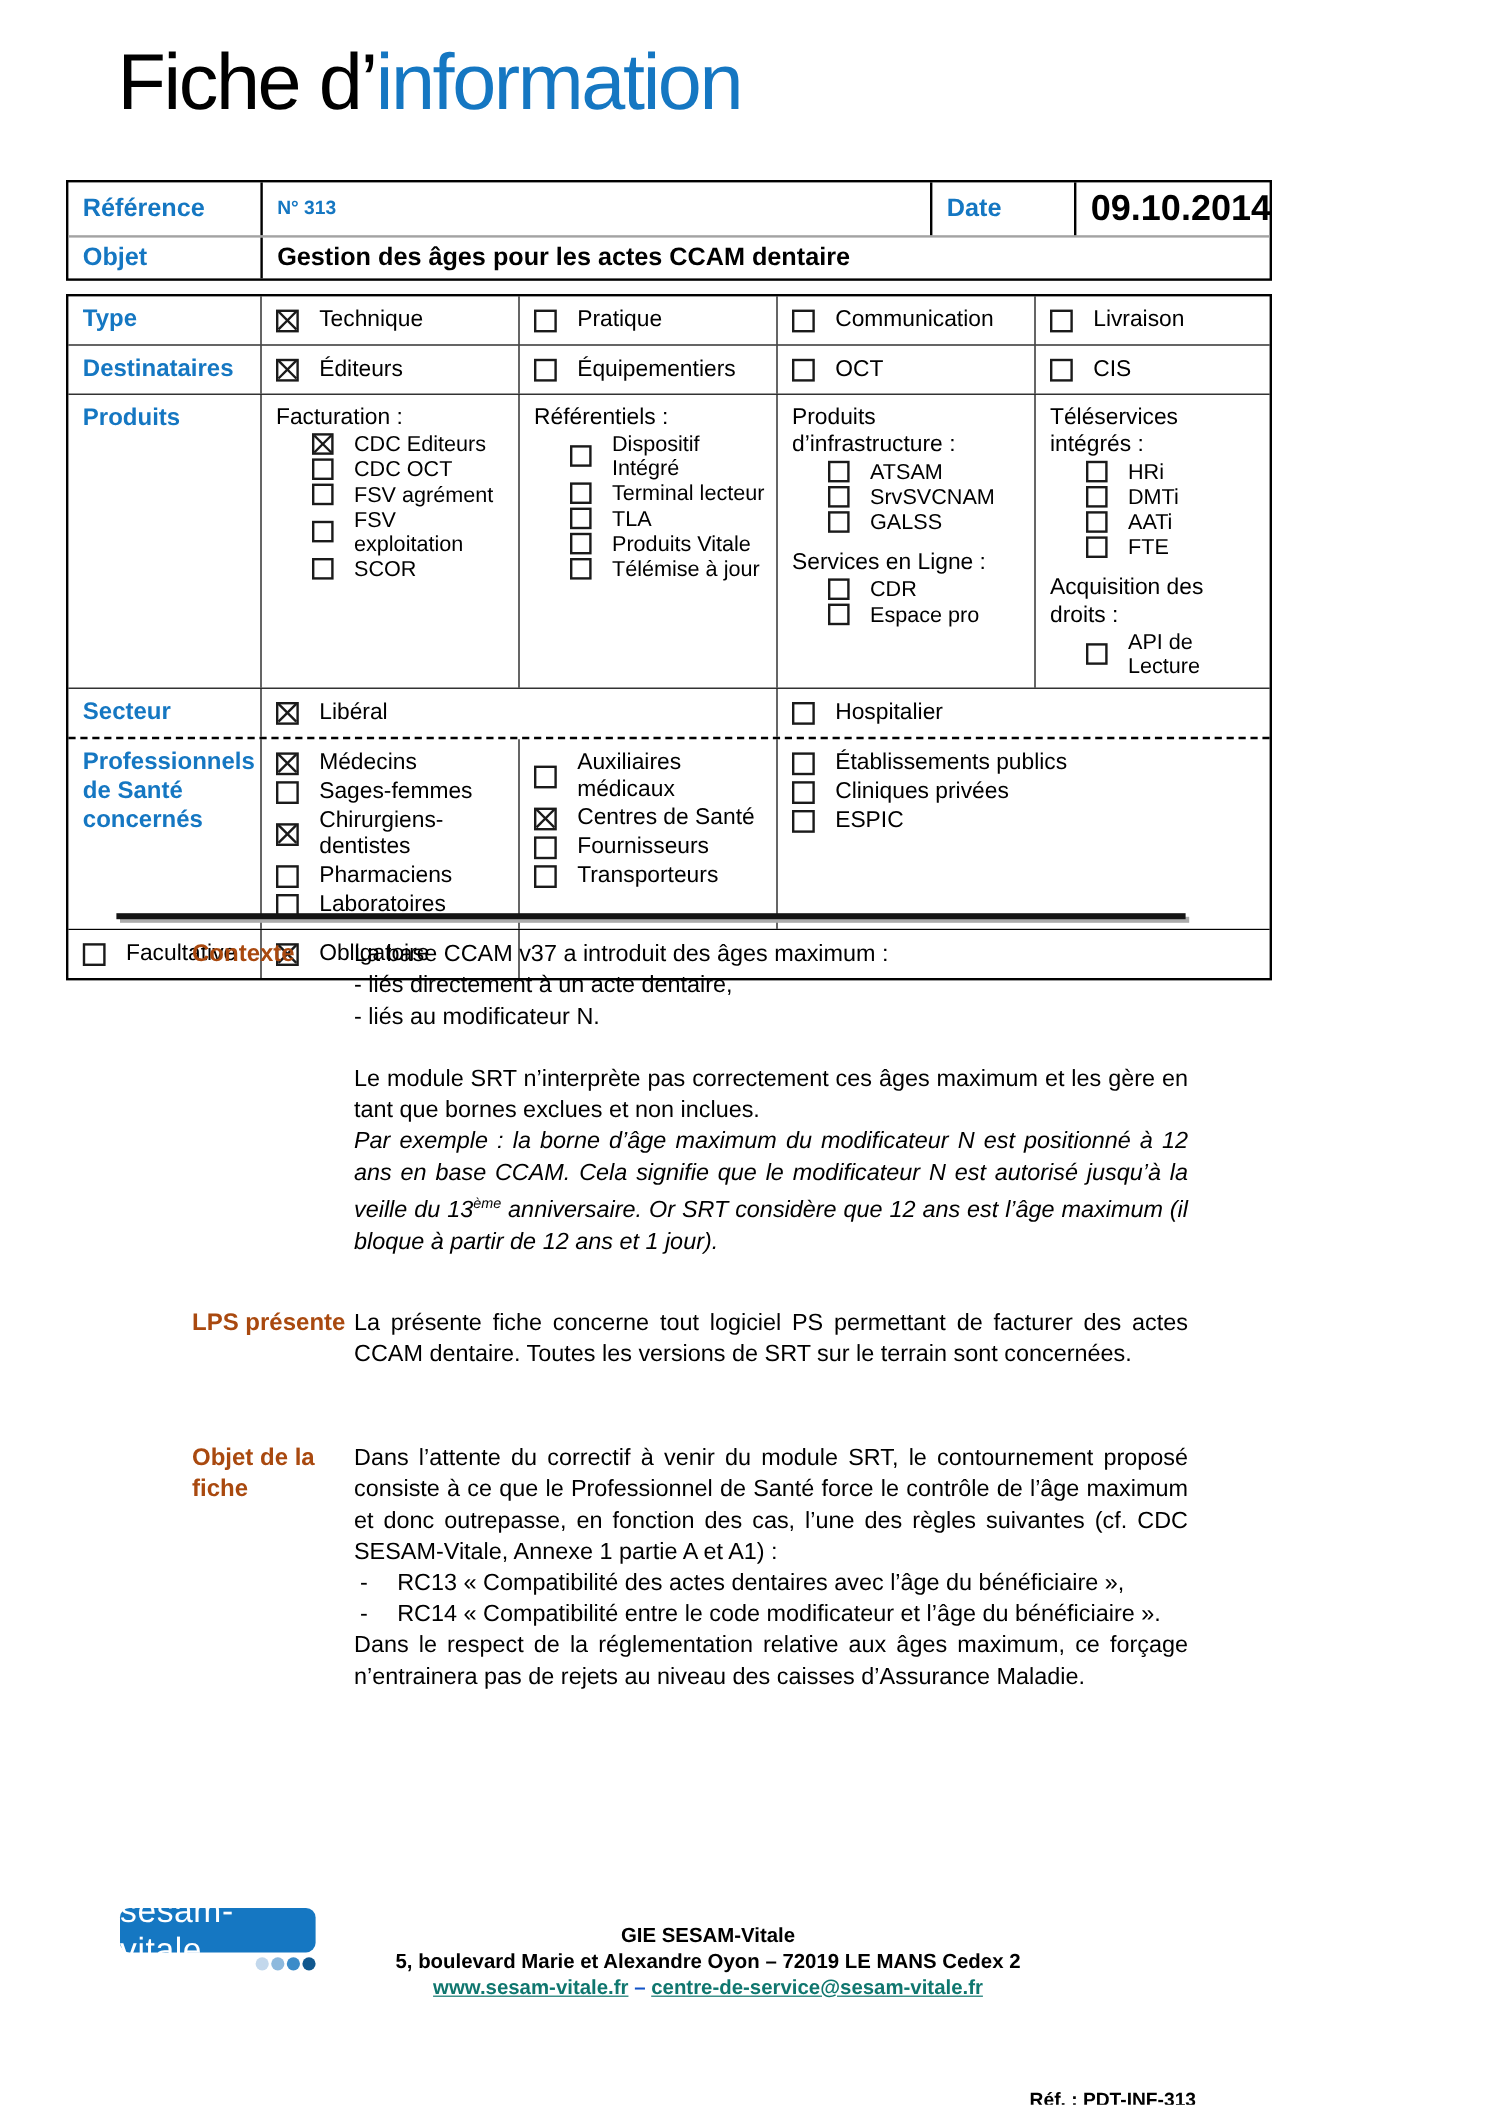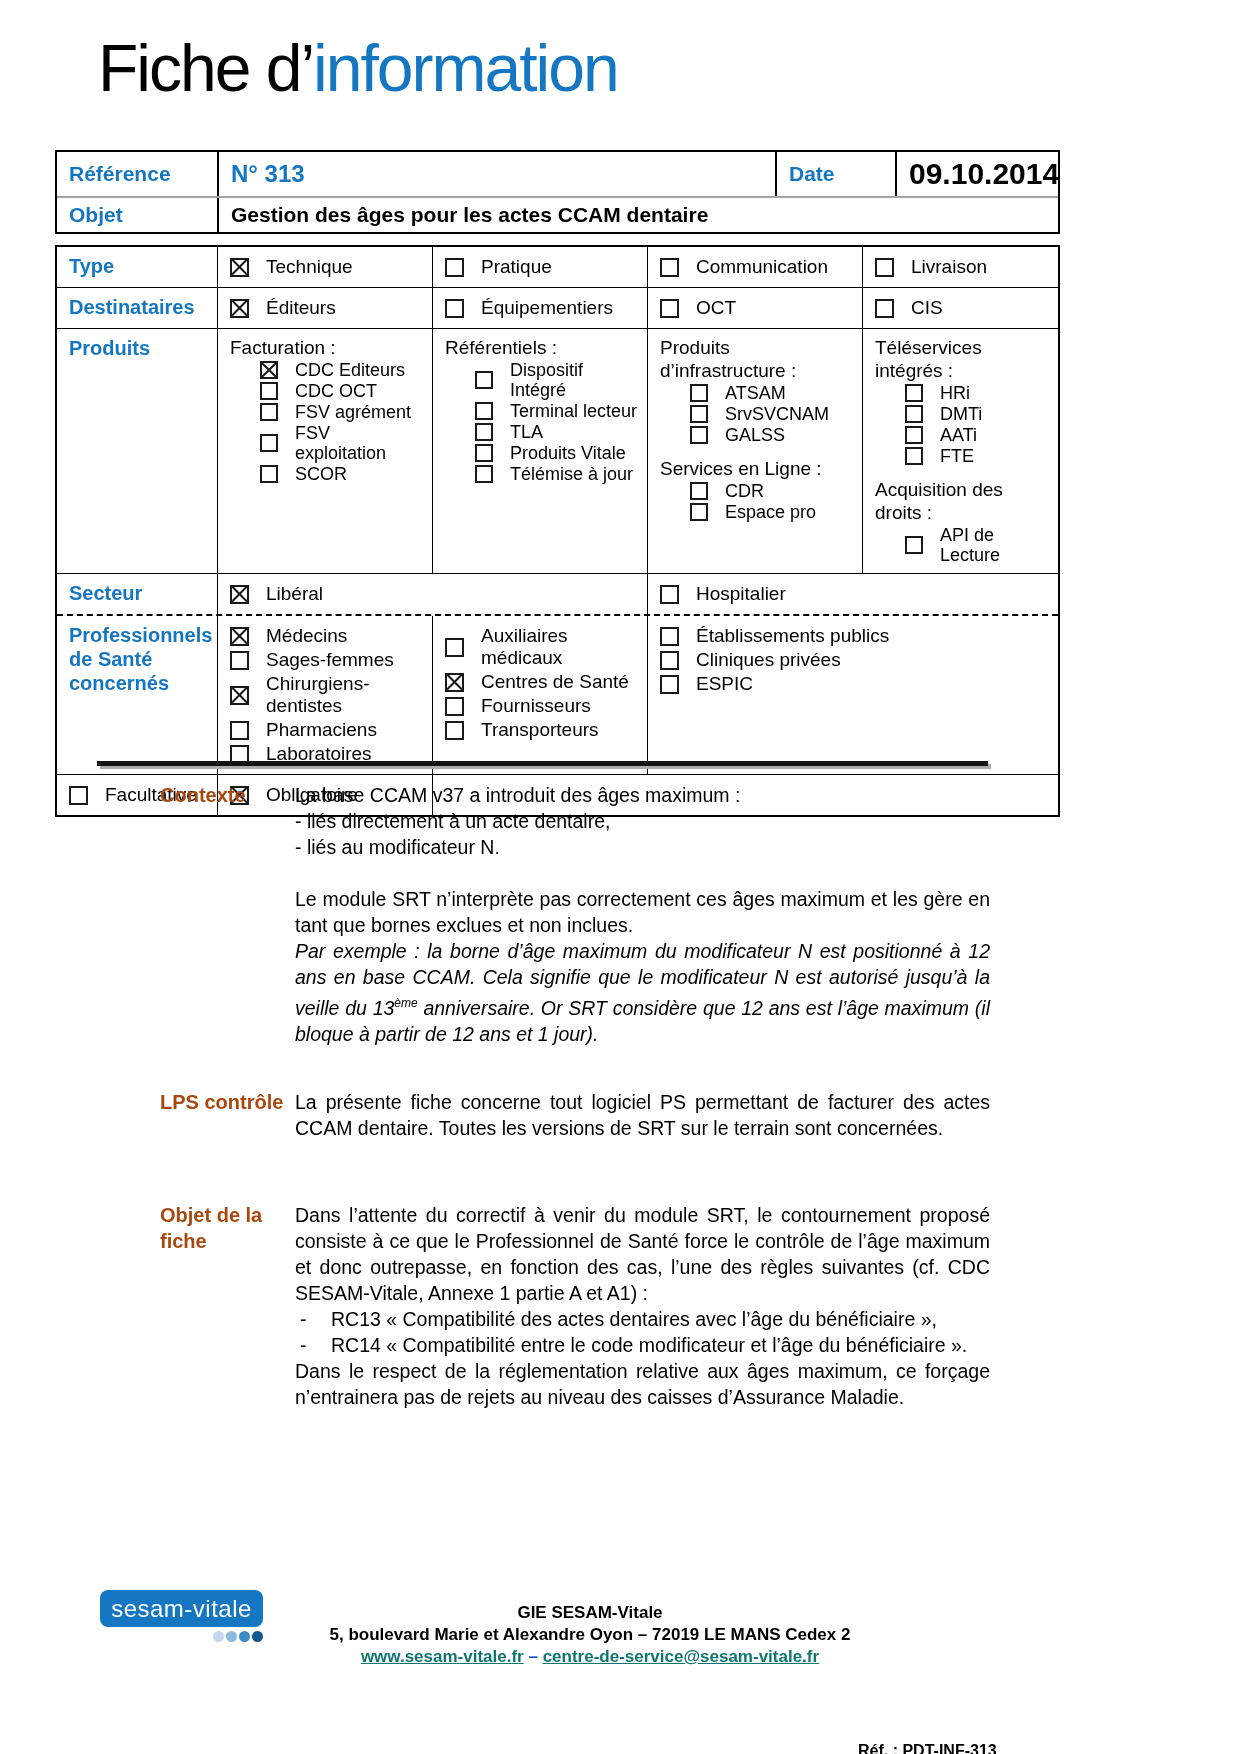--- a/index.html
+++ b/index.html
@@ -12,21 +12,21 @@
   .page-title .t-blue{color:#1577c2;}
 
   
   .ref-table{position:absolute;left:55px;top:150px;width:1005px;border:2px solid #000;box-sizing:border-box;}
   .ref-row{display:grid;}
   .ref-row.r1{grid-template-columns:160px 558px 120px 1fr;}
   .ref-row.r2{grid-template-columns:160px 1fr;border-top:2px solid #a3a3a3;}
   .ref-cell{padding:5px 12px;font-weight:bold;font-size:21px;box-sizing:border-box;border-left:2px solid #000;display:flex;align-items:center;}
   .ref-cell:first-child{border-left:none;}
   .ref-label{color:#1577c2;}
-  .ref-num{font-size:24px;color:#1577c2;}
+  .ref-num{font-size:16px;color:#1577c2;}
   .ref-date-val{font-size:30px;}
 
   
   .matrix{position:absolute;left:55px;top:245px;width:1005px;border:2px solid #000;box-sizing:border-box;font-size:19px;}
   .m-row{display:grid;border-top:1.5px solid #000;}
   .m-row:first-child{border-top:none;}
   .m-row.cols4{grid-template-columns:160px 215px 215px 215px 1fr;}
   .m-row.sect{grid-template-columns:160px 430px 1fr;}
   .m-row.cols3{grid-template-columns:160px 215px 215px 1fr;}
   .m-row.dashed-top{border-top:2px dashed #000;}
@@ -62,21 +62,21 @@
   sup{font-size:12px;}
   .bullet{display:flex;text-align:justify;}
   .bullet .dash{flex:none;width:36px;padding-left:5px;box-sizing:border-box;}
   .bullet .b-text{flex:1;}
   #sec-contexte{top:782px;}
   #sec-lps{top:1089px;}
   #sec-objet{top:1202px;}
 
   
   .logo{position:absolute;left:100px;top:1590px;width:165px;}
-  .logo-rect{background:#1577c2;border-radius:8px;width:163px;height:37px;display:flex;align-items:center;justify-content:center;color:#fff;font-size:24px;letter-spacing:0.5px;}
+  .logo-rect{background:#1577c2;border-radius:8px;width:163px;height:37px;display:flex;align-items:center;justify-content:center;color:#fff;font-size:28px;letter-spacing:0.5px;}
   .logo-dots{display:flex;gap:2px;justify-content:flex-end;margin-top:4px;padding-right:2px;}
   .logo-dots span{width:11px;height:11px;border-radius:50%;}
   .d1{background:#c3d8ec;}.d2{background:#8db9dd;}.d3{background:#3c8cc9;}.d4{background:#10588f;}
   .footer-text{position:absolute;left:210px;top:1602px;width:760px;text-align:center;font-size:17px;font-weight:bold;line-height:22px;}
   .footer-links{color:#1253c8;}
   .footer-links a{color:#0f766e;text-decoration:underline;}
   .ref-clipped{position:absolute;left:858px;top:1742px;font-size:16px;font-weight:bold;white-space:nowrap;}
 </style>
 </head>
 <body>
@@ -370,21 +370,21 @@
   <div class="sec-body">
     <p class="pre">La base CCAM v37 a introduit des âges maximum :
 - liés directement à un acte dentaire,
 - liés au modificateur N.</p>
     <p class="just" style="margin-bottom:0;">Le module SRT n’interprète pas correctement ces âges maximum et les gère en tant que bornes exclues et non inclues.</p>
     <p class="just ital"><span>Par exemple : la borne d’âge maximum du modificateur N est positionné à 12 ans en base CCAM. Cela signifie que le modificateur N est autorisé jusqu’à la veille du 13</span><sup>ème</sup><span> anniversaire. Or SRT considère que 12 ans est l’âge maximum (il bloque à partir de 12 ans et 1 jour).</span></p>
   </div>
 </div>
 
 <div class="section" id="sec-lps">
-  <div class="sec-label">LPS contrôle</div>
+  <div class="sec-label">LPS présente</div>
   <div class="sec-body">
     <p class="just">La présente fiche concerne tout logiciel PS permettant de facturer des actes CCAM dentaire. Toutes les versions de SRT sur le terrain sont concernées.</p>
   </div>
 </div>
 
 <div class="section" id="sec-objet">
   <div class="sec-label">Objet de la fiche</div>
   <div class="sec-body">
     <p class="just" style="margin-bottom:0;">Dans l’attente du correctif à venir du module SRT, le contournement proposé consiste à ce que le Professionnel de Santé force le contrôle de l’âge maximum et donc outrepasse, en fonction des cas, l’une des règles suivantes (cf. CDC SESAM-Vitale, Annexe 1 partie A et A1) :</p>
     <div class="bullet">

